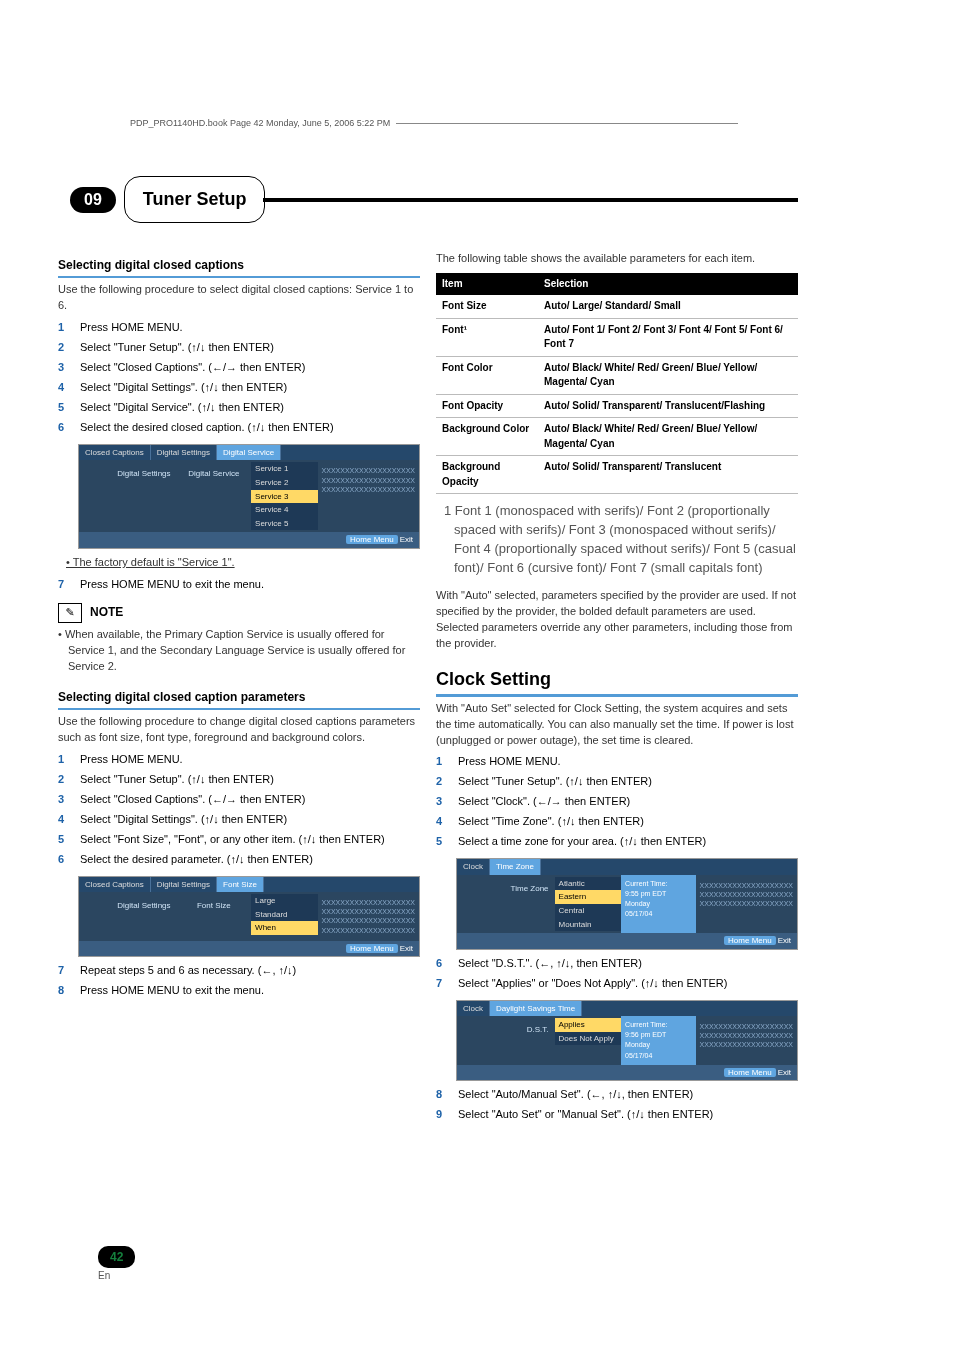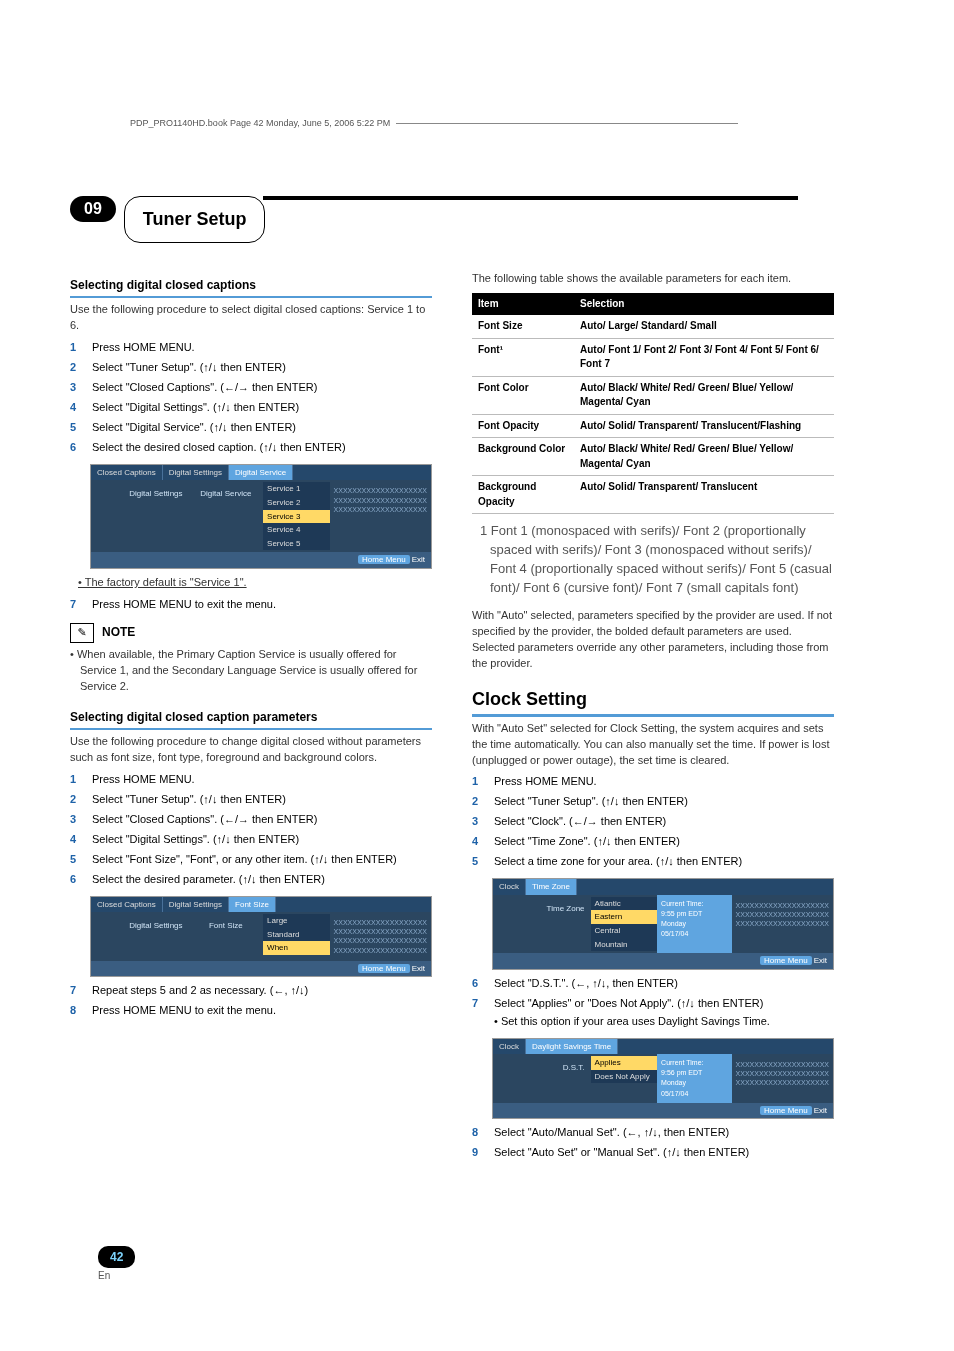--- a/index.html
+++ b/index.html
@@ -17,22 +17,22 @@
     box-sizing: border-box;
     padding: 100px 70px 60px 70px;
   }
   .top-book-line {
     position:absolute; top:118px; left:130px; right:130px;
     display:flex; align-items:center; font-size:9px; color:#555;
   }
   .top-book-line .line { flex:1; height:1px; background:#888; margin-left:6px;}
   .header-bar {
     display: flex;
-    align-items: flex-start;
-    margin-top: 96px;
+    align-items: center;
+    margin-top: 76px;
   }
   .chip {
     background: #000;
     color: #fff;
     border-radius: 14px 14px 14px 14px;
     padding: 4px 14px;
     font-weight: bold;
     font-size: 16px;
     margin-right: 8px;
   }
@@ -45,22 +45,23 @@
     flex: 0 0 auto;
   }
   .header-line {
     height: 4px;
     background: #000;
     flex:1;
     margin-left:-2px;
   }
   .columns {
     display: flex;
-    gap: 40px;
+    gap: 16px;
     margin-top: 28px;
+    justify-content: flex-end;
   }
   .col { flex: 1; font-size: 11px; line-height: 1.45; }
   .subhead {
     font-weight: bold;
     font-size: 12px;
     border-bottom: 2px solid #539bd6;
     padding-bottom: 2px;
     margin: 6px 0 4px 0;
   }
   .sec-title {
@@ -113,21 +114,21 @@
     padding:4px 6px;
     vertical-align: top;
     font-weight: bold;
   }
   table.param td.k { font-weight:bold; width:90px;}
   .footnote { font-size:13px; color:#555; padding: 2px 0 10px 18px; text-indent:-10px;}
   .page-number {
     position:absolute; bottom:70px; left:98px;
   }
   .page-number .pn-badge {
-    background:#000;color:#7dd3fc;border-radius:10px;padding:4px 12px;font-size:12px;font-weight:bold;display:inline-block;margin-bottom:2px;
+    background:#000;color:#15803d;border-radius:10px;padding:4px 12px;font-size:12px;font-weight:bold;display:inline-block;margin-bottom:2px;
   }
   .page-number .pn-lang { font-size:10px;color:#555;}
 </style>
 </head>
 <body>
 
 <div class="page">
 
   <div class="top-book-line">
     <span>PDP_PRO1140HD.book  Page 42  Monday, June 5, 2006  5:22 PM</span>
@@ -204,21 +205,21 @@
           </li>
       </ol>
 
       <div class="note-box">
         <div class="note-ico">✎</div>
         <div class="note-label">NOTE</div>
       </div>
       <div class="body bullet">• When available, the Primary Caption Service is usually offered for Service 1, and the Secondary Language Service is usually offered for Service 2.</div>
 
       <div class="subhead" style="margin-top:14px;">Selecting digital closed caption parameters</div>
-      <div class="body">Use the following procedure to change digital closed without parameters such as font size, font type, foreground and background colors.</div>
+      <div class="body">Use the following procedure to change digital closed captions parameters such as font size, font type, foreground and background colors.</div>
       <ol class="proc">
         <li>
             <span class="n">1</span>
             <span>Press HOME MENU.</span>
           </li>
         <li>
             <span class="n">2</span>
             <span>Select "Tuner Setup". (↑/↓ then ENTER)</span>
           </li>
         <li>
@@ -257,21 +258,21 @@
 XXXXXXXXXXXXXXXXXXXX
 XXXXXXXXXXXXXXXXXXXX
 XXXXXXXXXXXXXXXXXXXX</div>
         </div>
         <div class="foot"><span class="hm">Home Menu</span><span>Exit</span></div>
       </div>
 
       <ol class="proc">
         <li>
             <span class="n">7</span>
-            <span>Repeat steps 5 and 2 as necessary. (←, ↑/↓)</span>
+            <span>Repeat steps 5 and 6 as necessary. (←, ↑/↓)</span>
           </li>
         <li>
             <span class="n">8</span>
             <span>Press HOME MENU to exit the menu.</span>
           </li>
       </ol>
     </div>
 
     <div class="col">
       <div class="body">The following table shows the available parameters for each item.</div>
@@ -363,21 +364,20 @@
 
       <ol class="proc">
         <li>
             <span class="n">6</span>
             <span>Select "D.S.T.". (←, ↑/↓, then ENTER)</span>
           </li>
         <li>
             <span class="n">7</span>
           <div style="flex:1">
             <span>Select "Applies" or "Does Not Apply". (↑/↓ then ENTER)</span>
-            <div class="bullet" style="margin-top:2px;">• Set this option if your area uses Daylight Savings Time.</div>
           </div>
         </li>
       </ol>
 
       <div class="menu-sim">
         <div class="crumb">
           <span>Clock</span>
           <span class="hl">Daylight Savings Time</span>
         </div>
         <div class="bodyrow">

